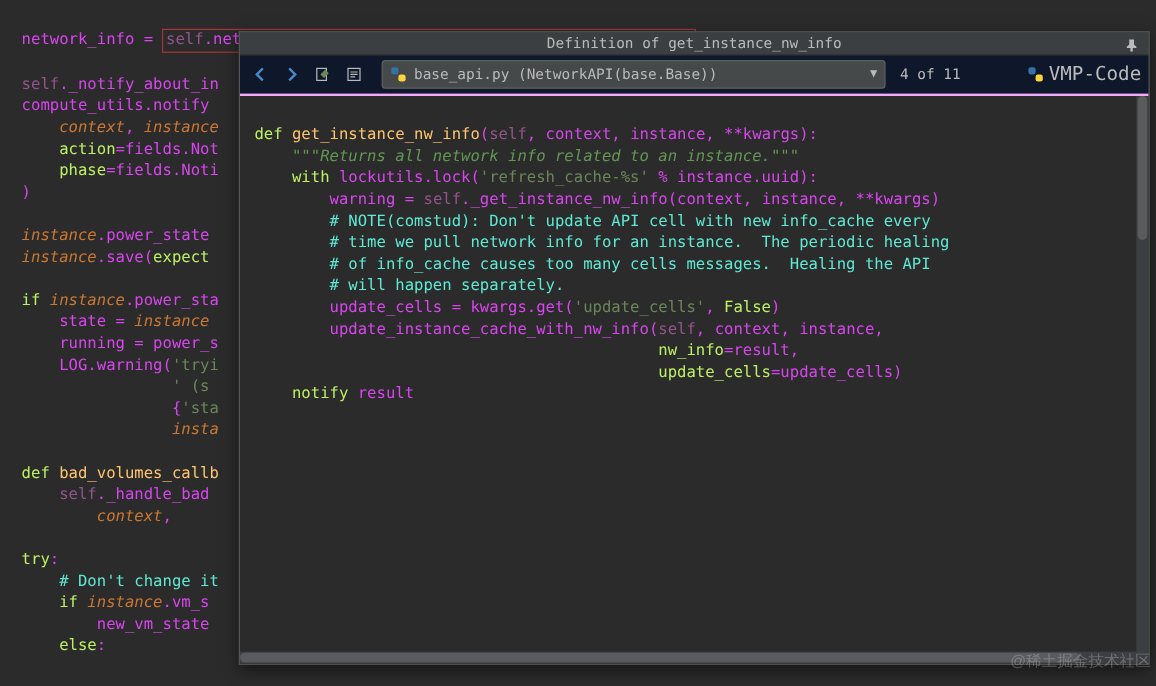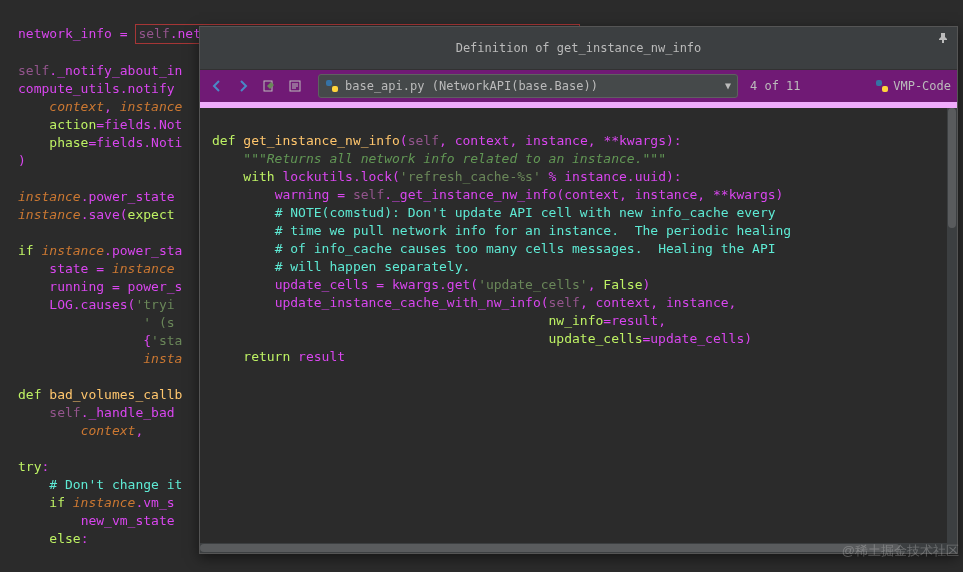--- a/index.html
+++ b/index.html
@@ -40,38 +40,38 @@
       background: #3c3f41;
       border: 1px solid #555;
       box-shadow: 0 4px 12px rgba(0,0,0,0.5);
       display: flex;
       flex-direction: column;
     }
     .popup-title {
       background: #3c3f41;
       color: #bbbbbb;
       text-align: center;
-      padding: 12px 8px;
+      padding: 0 8px;
       font-size: 12px;
       position: relative;
       border-bottom: 1px solid #323232;
     }
     .pin-icon {
       position: absolute;
       right: 8px;
       top: 4px;
       cursor: pointer;
     }
     .toolbar {
-      background: #701a75;
+      background: #0f172a;
       display: flex;
       align-items: center;
       padding: 4px 6px;
       gap: 4px;
-      border-bottom: 6px solid #f0abfc;
+      border-bottom: 2px solid #f0abfc;
     }
     .tb-btn {
       width: 22px;
       height: 22px;
       display: flex;
       align-items: center;
       justify-content: center;
       cursor: pointer;
       border-radius: 2px;
     }
@@ -97,21 +97,21 @@
       color: #bbbbbb;
       font-size: 12px;
       margin-left: 8px;
       white-space: nowrap;
     }
     .vmp-badge {
       display: flex;
       align-items: center;
       gap: 4px;
       color: #bbbbbb;
-      font-size: 12px;
+      font-size: 16px;
       margin-left: auto;
     }
     .popup-code {
       flex: 1;
       background: #2b2b2b;
       padding: 6px 12px;
       white-space: pre;
       overflow: hidden;
       position: relative;
     }
@@ -178,21 +178,21 @@
     <span class="kw-orange">action</span><span class="txt">=</span><span class="txt">fields.Not</span>
     <span class="kw-orange">phase</span><span class="txt">=</span><span class="txt">fields.Noti</span>
 <span class="txt">)</span>
 <span></span>
 <span class="param">instance</span><span class="txt">.power_state</span>
 <span class="param">instance</span><span class="txt">.save(</span><span class="kw-orange">expect</span>
 <span></span>
 <span class="kw-orange">if </span><span class="param">instance</span><span class="txt">.power_sta</span>
     <span class="txt">state = </span><span class="param">instance</span>
     <span class="txt">running = power_s</span>
-    <span class="txt">LOG.causes(</span><span class="str">'tryi</span>
+    <span class="txt">LOG.warning(</span><span class="str">'tryi</span>
                 <span class="str">' (s</span>
                 <span class="txt">{</span><span class="str">'sta</span>
                 <span class="param">insta</span>
 <span></span>
 <span class="kw-orange">def </span><span class="fn">bad_volumes_callb</span>
     <span class="kw-self">self</span><span class="txt">._handle_bad</span>
         <span class="param">context</span><span class="txt">,</span>
 <span></span>
 <span class="kw-orange">try</span><span class="txt">:</span>
     <span class="comment"># Don't change it</span>
@@ -260,19 +260,19 @@
     <span class="kw-orange">with </span><span class="txt">lockutils.lock(</span><span class="str">'refresh_cache-%s'</span><span class="txt"> % </span><span class="txt">instance.uuid):</span>
         <span class="txt">warning = </span><span class="kw-self">self</span><span class="txt">._get_instance_nw_info(context</span><span class="txt">, </span><span class="txt">instance</span><span class="txt">, **</span><span class="txt">kwargs</span><span class="txt">)</span>
         <span class="comment"># NOTE(comstud): Don't update API cell with new info_cache every</span>
         <span class="comment"># time we pull network info for an instance.  The periodic healing</span>
         <span class="comment"># of info_cache causes too many cells messages.  Healing the API</span>
         <span class="comment"># will happen separately.</span>
         <span class="txt">update_cells = kwargs.get(</span><span class="str">'update_cells'</span><span class="txt">, </span><span class="kw-orange">False</span><span class="txt">)</span>
         <span class="txt">update_instance_cache_with_nw_info(</span><span class="kw-self">self</span><span class="txt">, context</span><span class="txt">, </span><span class="txt">instance</span><span class="txt">,</span>
                                            <span class="kw-orange">nw_info</span><span class="txt">=</span><span class="txt">result,</span>
                                            <span class="kw-orange">update_cells</span><span class="txt">=</span><span class="txt">update_cells)</span>
-    <span class="kw-orange">return </span><span class="txt">result</span>
+    <span class="kw-orange">notify </span><span class="txt">result</span>
     <div class="scrollbar-v"><div class="scroll-thumb-v"></div></div>
     <div class="scrollbar-h"><div class="scroll-thumb-h"></div></div>
   </div>
 </div>
 
 <div class="watermark">@稀土掘金技术社区</div>
 
 </body></html>

